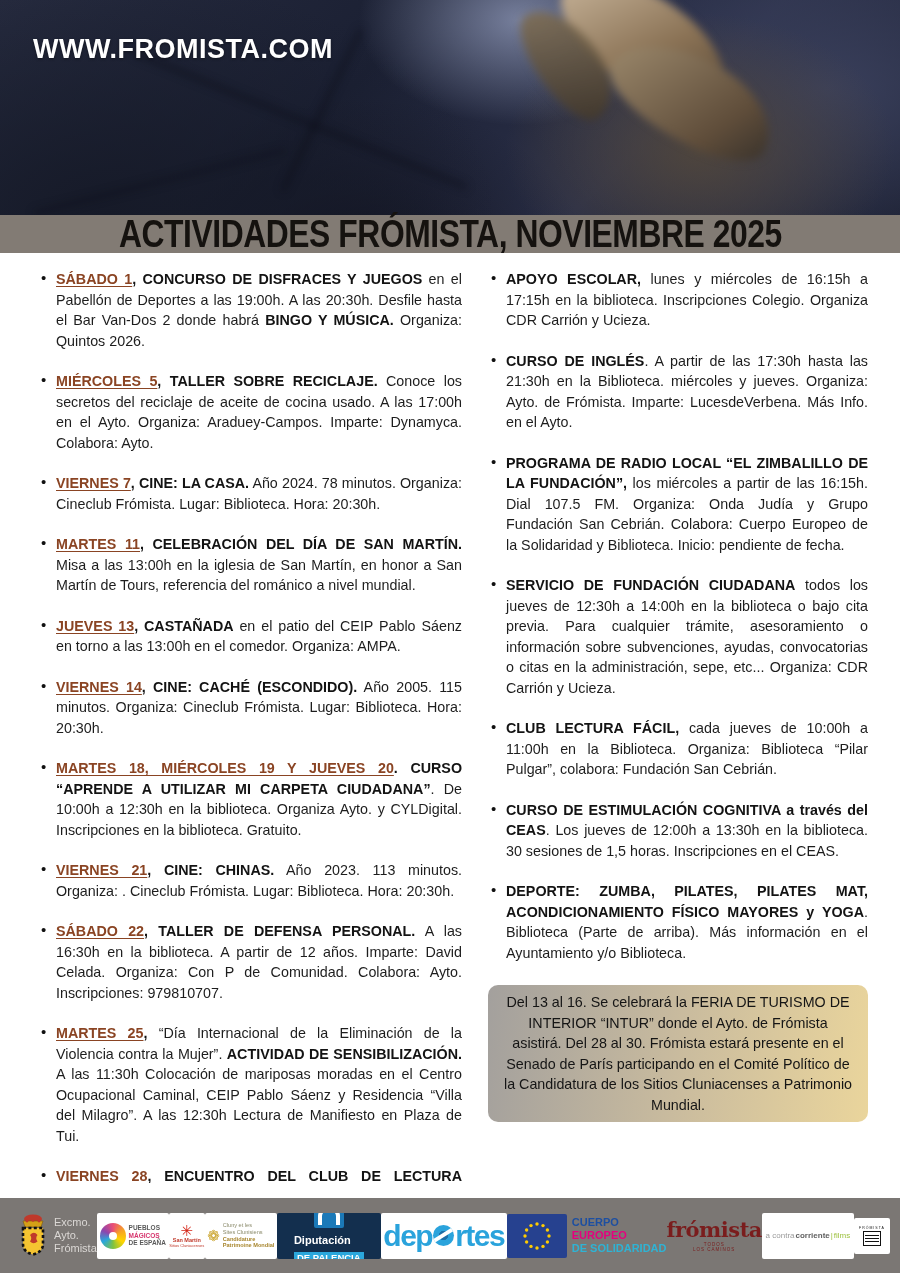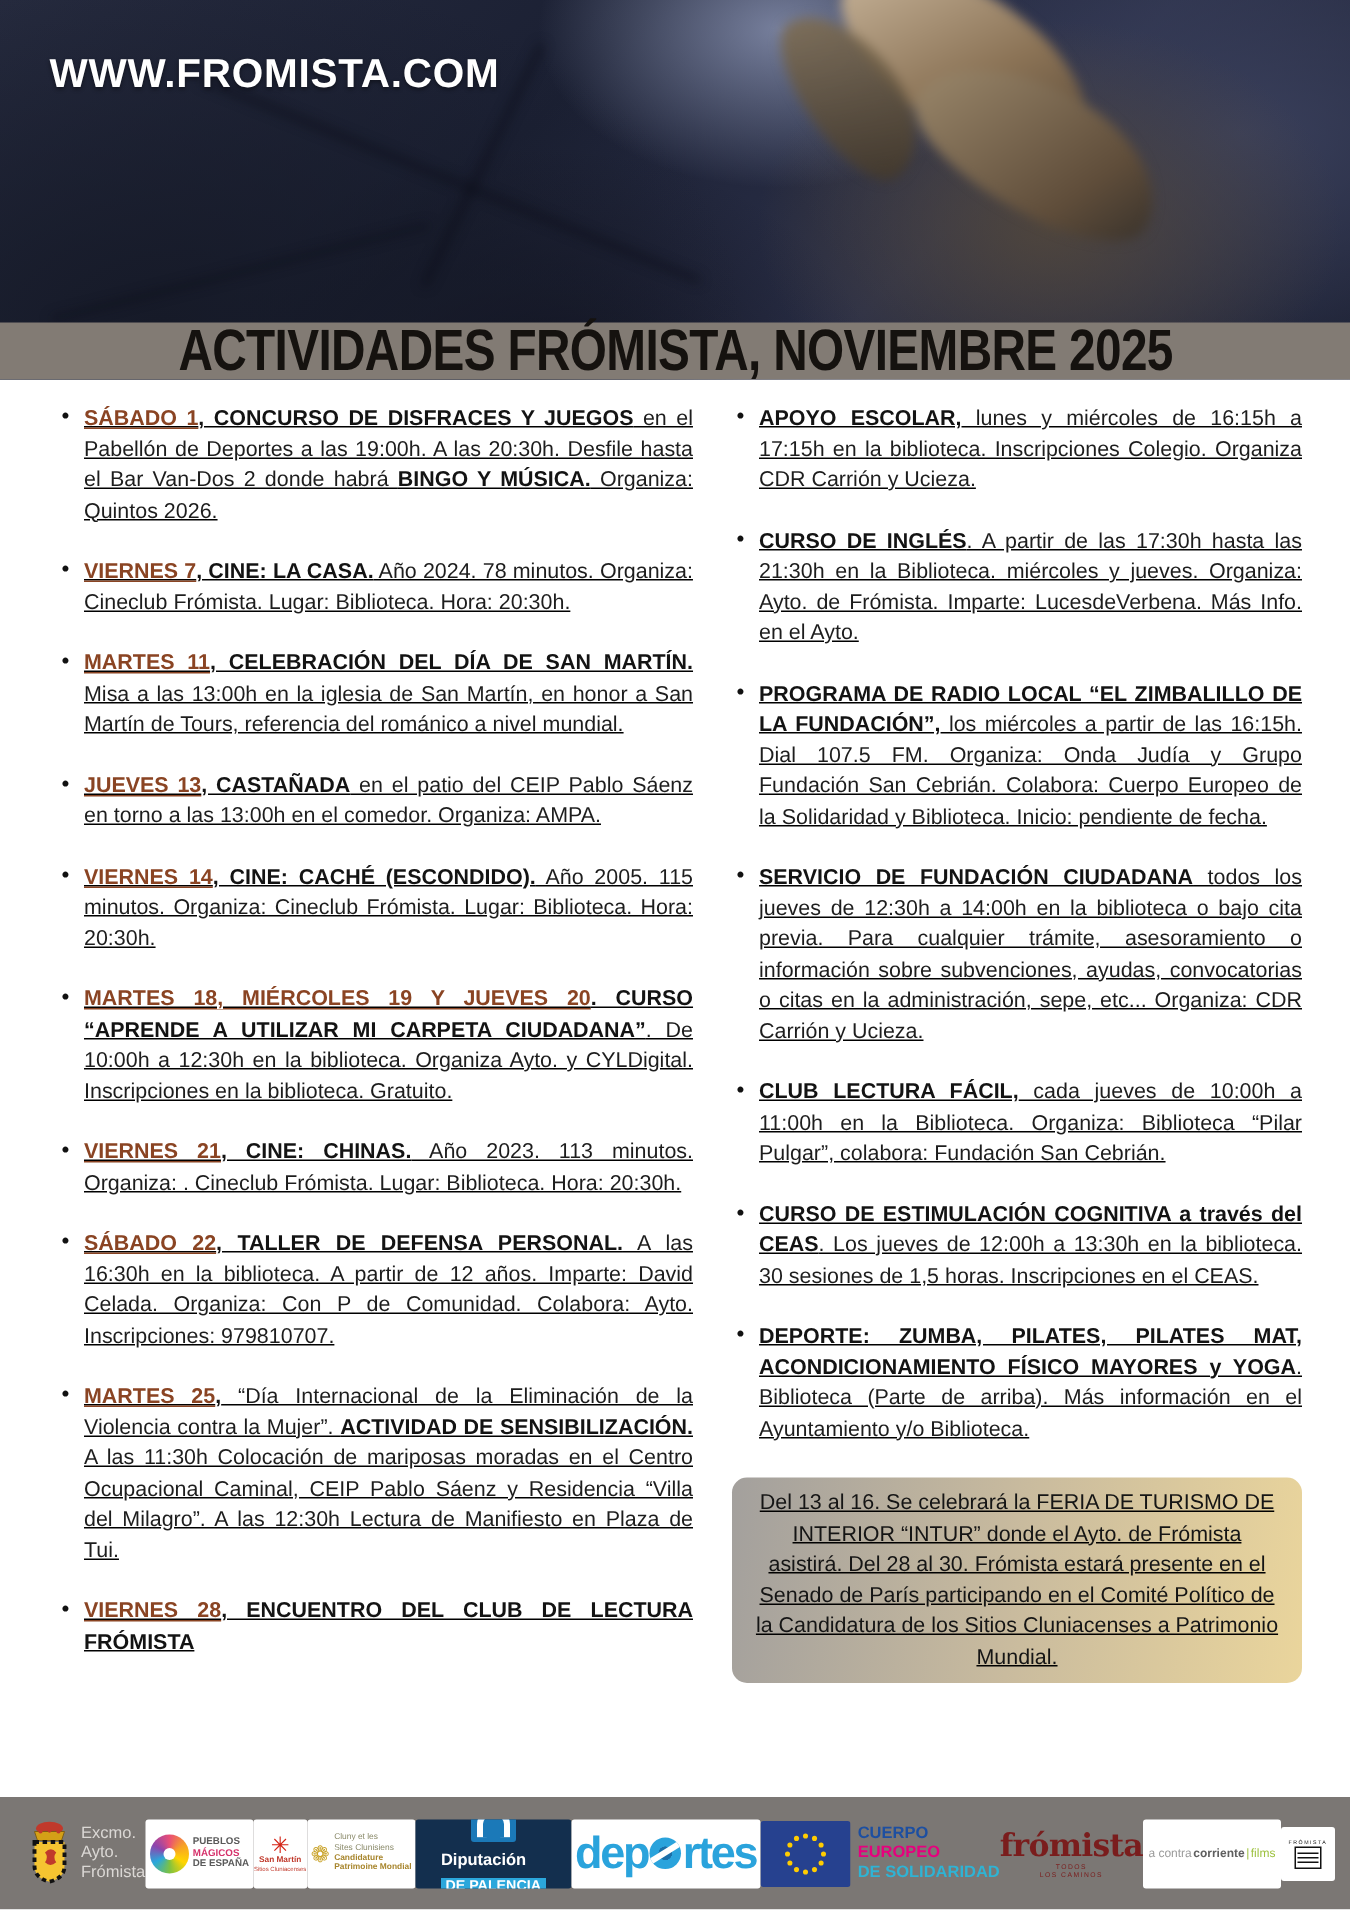--- a/index.html
+++ b/index.html
@@ -30,21 +30,21 @@
   .site-url{position:absolute;left:33px;top:34px;color:#ffffff;font-size:27px;font-weight:700;
             letter-spacing:.5px;text-shadow:0 1px 3px rgba(0,0,0,.45);}
 
   
   .band{position:absolute;left:0;bottom:0;width:100%;height:38px;background:#827b74;
         display:flex;align-items:center;justify-content:center;}
   .band h1{margin:0;font-size:37px;font-weight:700;color:#15120f;white-space:nowrap;
            letter-spacing:-.5px;transform:scale(.86,1.05);}
 
   
-  .content{display:flex;gap:26px;padding:16px 32px 0 38px;height:930px;overflow:hidden;box-sizing:border-box;text-decoration:underline;}
+  .content{display:flex;gap:26px;padding:16px 32px 0 38px;height:930px;overflow:hidden;box-sizing:border-box;}
   .col-left{flex:0 0 424px;}
   .col-right{flex:1;min-width:0;}
   ul.events{margin:0;padding:0 0 0 18px;list-style:none;}
   li.event{position:relative;margin:0 0 20px;font-size:14.3px;line-height:20.5px;
            text-align:justify;color:#1d1d1d;}
   li.event::before{content:"•";position:absolute;left:-15px;top:-1px;font-size:15px;color:#111;}
   li.event.no-gap{margin-bottom:0;}
   .s-d{color:#8a4423;font-weight:700;text-decoration:underline;text-underline-offset:2px;}
   .s-b{font-weight:700;color:#131313;}
 
@@ -126,20 +126,21 @@
     <div class="site-url">WWW.FROMISTA.COM</div>
     <div class="band">
       <h1>ACTIVIDADES FRÓMISTA, NOVIEMBRE 2025</h1>
     </div>
   </div>
 
   <div class="content">
     <div class="col-left">
       <ul class="events" id="list-left">
           <li class="event"><span class="s-d">SÁBADO 1</span><span class="s-b">, CONCURSO  DE DISFRACES Y JUEGOS</span><span class="s-n"> en el Pabellón de Deportes a las 19:00h. A las 20:30h. Desfile hasta el Bar Van-Dos 2 donde habrá </span><span class="s-b">BINGO Y MÚSICA.</span><span class="s-n"> Organiza: Quintos 2026.</span></li>
+          <li class="event"><span class="s-d">MIÉRCOLES 5</span><span class="s-b">, TALLER SOBRE RECICLAJE.</span><span class="s-n"> Conoce los secretos del reciclaje de aceite de cocina usado. A las 17:00h en el Ayto. Organiza: Araduey-Campos. Imparte: Dynamyca. Colabora: Ayto.</span></li>
           <li class="event"><span class="s-d">VIERNES 7</span><span class="s-b">, CINE: LA CASA.</span><span class="s-n"> Año 2024.  78 minutos. Organiza: Cineclub Frómista. Lugar: Biblioteca. Hora: 20:30h.</span></li>
           <li class="event"><span class="s-d">MARTES 11</span><span class="s-b">, CELEBRACIÓN DEL DÍA DE SAN MARTÍN.</span><span class="s-n"> Misa a las 13:00h en la iglesia de San Martín, en honor a San Martín de Tours, referencia del románico a nivel mundial.</span></li>
           <li class="event"><span class="s-d">JUEVES 13</span><span class="s-b">, CASTAÑADA</span><span class="s-n"> en el patio del CEIP Pablo Sáenz en torno a las 13:00h en el comedor. Organiza: AMPA.</span></li>
           <li class="event"><span class="s-d">VIERNES 14</span><span class="s-b">, CINE: CACHÉ (ESCONDIDO).</span><span class="s-n"> Año 2005. 115 minutos. Organiza: Cineclub Frómista. Lugar: Biblioteca. Hora: 20:30h.</span></li>
           <li class="event"><span class="s-d">MARTES 18, MIÉRCOLES 19 Y JUEVES 20</span><span class="s-b">. CURSO “APRENDE A UTILIZAR MI CARPETA CIUDADANA”</span><span class="s-n">. De 10:00h a 12:30h en la biblioteca. Organiza Ayto. y CYLDigital. Inscripciones en la biblioteca. Gratuito.</span></li>
           <li class="event"><span class="s-d">VIERNES 21</span><span class="s-b">, CINE: CHINAS.</span><span class="s-n"> Año 2023. 113 minutos. Organiza: . Cineclub Frómista. Lugar: Biblioteca. Hora: 20:30h.</span></li>
           <li class="event"><span class="s-d">SÁBADO 22</span><span class="s-b">, TALLER DE DEFENSA PERSONAL.</span><span class="s-n"> A las 16:30h en la biblioteca. A partir de 12 años. Imparte: David Celada. Organiza: Con P de Comunidad. Colabora: Ayto. Inscripciones: 979810707.</span></li>
           <li class="event"><span class="s-d">MARTES 25</span><span class="s-b">,</span><span class="s-n">  “Día Internacional de la Eliminación de la Violencia contra la Mujer”. </span><span class="s-b">ACTIVIDAD DE SENSIBILIZACIÓN.</span><span class="s-n"> A las 11:30h Colocación de mariposas moradas en el Centro Ocupacional Caminal, CEIP Pablo Sáenz y Residencia “Villa del Milagro”. A las 12:30h Lectura de Manifiesto en Plaza de Tui.</span></li>
           <li class="event no-gap"><span class="s-d">VIERNES 28</span><span class="s-b">, ENCUENTRO DEL CLUB DE LECTURA FRÓMISTA</span></li>
         </ul>

